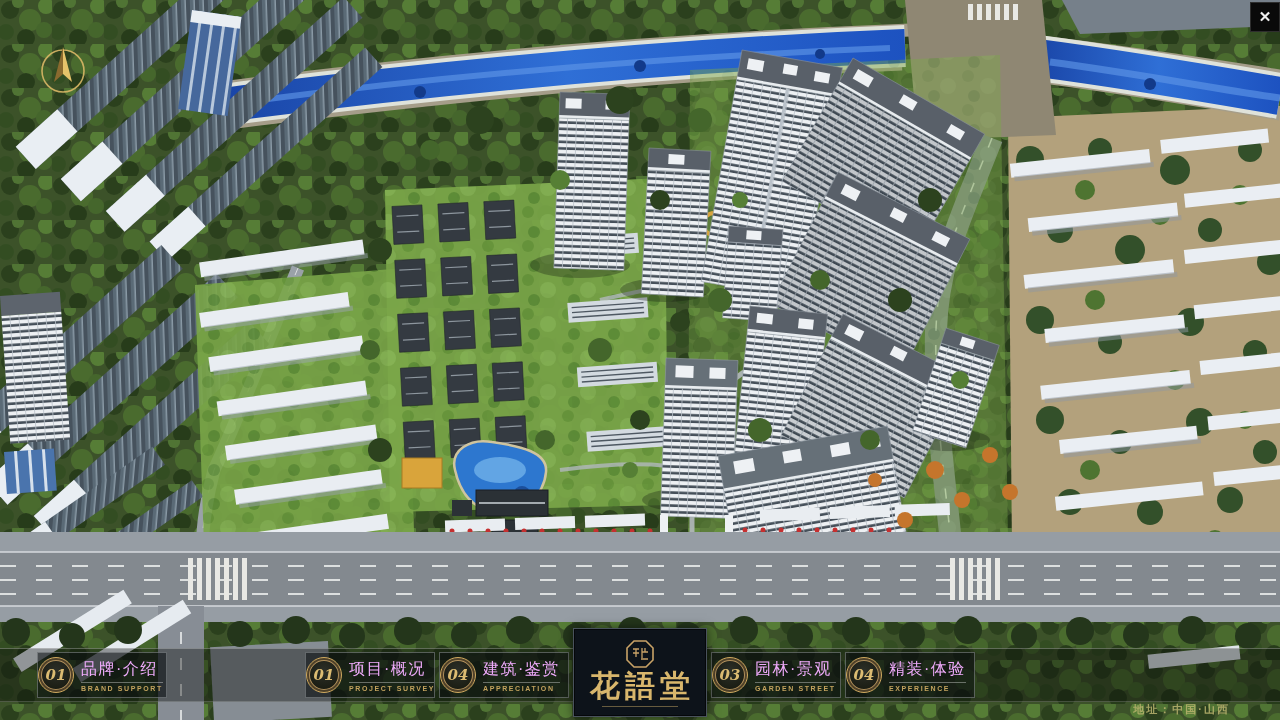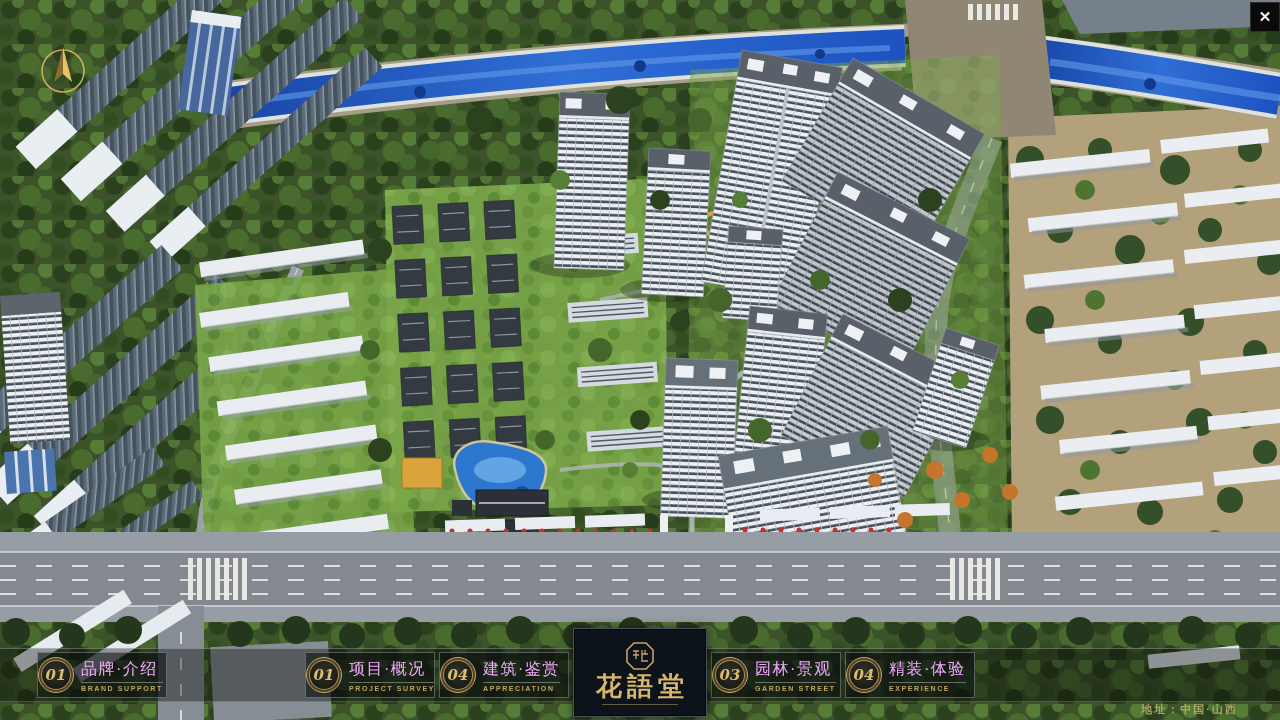--- a/index.html
+++ b/index.html
@@ -23,24 +23,24 @@
          box-shadow:inset 0 0 0 2px rgba(0,0,0,.55),inset 0 0 0 3px rgba(201,163,103,.85);
          display:flex;align-items:center;justify-content:center;
          font:italic 700 15px "DejaVu Serif",serif;color:#dcbc72;}
   .nav-text{display:flex;flex-direction:column;min-width:0;}
   .nav-label{font-weight:400;font-size:16px;color:#f0abfc;letter-spacing:1.5px;white-space:nowrap;}
   .nav-sub{margin-top:2px;padding-top:2px;border-top:1px solid rgba(255,255,255,.35);
            font-weight:700;font-size:7px;color:#c2a25d;letter-spacing:1.6px;white-space:nowrap;}
   .logo-panel{position:absolute;left:573px;top:628px;width:134px;height:89px;background:#0d131a;
               border:1px solid #49525c;box-shadow:inset 0 0 0 1px rgba(0,0,0,.6),0 0 10px rgba(0,0,0,.55);
               display:flex;flex-direction:column;align-items:center;justify-content:center;gap:2px;cursor:pointer;box-sizing:border-box;}
-  .logo-title{font-family:"DejaVu Serif",serif;font-weight:700;font-size:26px;color:#d8b66c;
+  .logo-title{font-family:"DejaVu Serif",serif;font-weight:700;font-size:30px;color:#d8b66c;
               letter-spacing:5px;text-indent:5px;line-height:1;}
   .logo-rule{width:76px;height:1px;background:rgba(216,182,108,.45);margin-top:3px;}
-  .address{position:absolute;right:42px;top:702px;font-weight:700;font-size:11px;
+  .address{position:absolute;right:50px;top:702px;font-weight:700;font-size:11px;
            color:rgba(186,180,110,.85);letter-spacing:2px;}
 </style>
 </head>
 <body>
 
 <div class="stage">
 
 <svg class="map" width="1280" height="720" viewBox="0 0 1280 720">
   <defs>
     <pattern id="forest" width="52" height="44" patternUnits="userSpaceOnUse">

